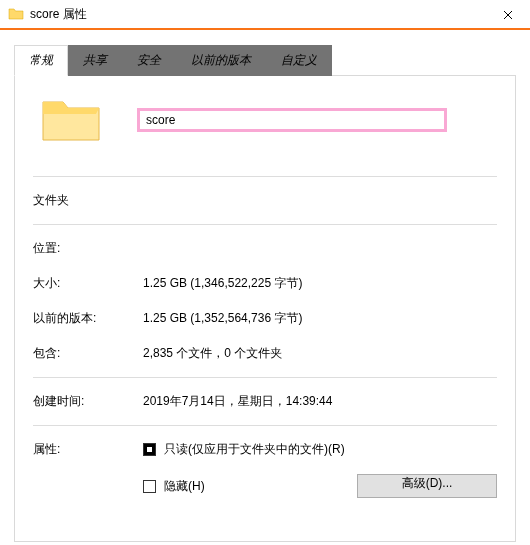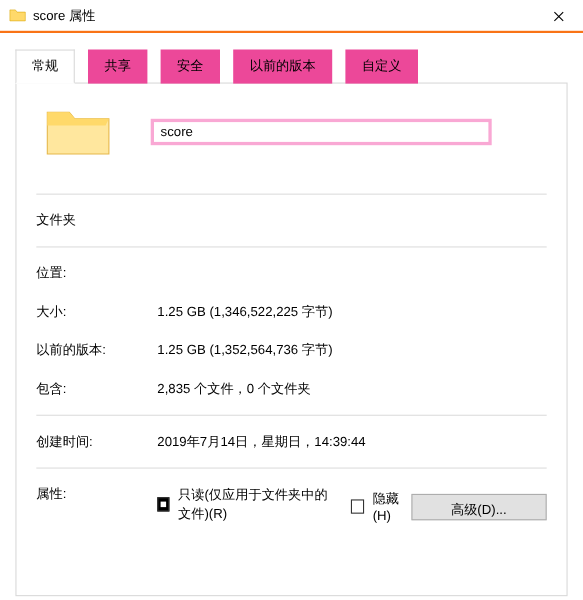--- a/index.html
+++ b/index.html
@@ -28,26 +28,27 @@
   .titlebar .title { color: #000; }
   .titlebar .close {
     position: absolute; right: 0; top: 0;
     width: 45px; height: 30px;
     display: flex; align-items: center; justify-content: center;
     font-size: 14px; color:#000;
   }
   .tabstrip {
     display: flex;
     padding: 14px 14px 0 14px;
-    gap: 12px;
+    gap: 0;
+    font-style: italic;
   }
   .tab {
     padding: 6px 14px 6px 14px;
     border: 1px solid transparent;
-    background: #ec4899;
+    background: #737373;
     color: #000;
     position: relative;
     top: 1px;
   }
   .tab.active {
     border: 1px solid #d9d9d9;
     border-bottom: 1px solid #fff;
     background: #fff;
     font-weight: 500;
   }
@@ -81,37 +82,37 @@
   }
   .row .label {
     width: 110px;
     color:#000;
   }
   .row .value { color:#000; flex:1;}
   .sep {
     border: none; border-top:1px solid #ddd;
     margin: 6px 0;
   }
-  .attrs { display:flex; flex-direction:row; gap:12px; }
+  .attrs { display:flex; flex-direction:column; gap:12px; }
   .attrline { display:flex; align-items:center; gap:8px;}
   .chk {
     width:13px; height:13px; border:1px solid #333;
     display:inline-flex; align-items:center; justify-content:center;
   }
   .chk.filled { background:#000; }
   .chk.filled::after { content:""; width:5px; height:5px; background:#fff;}
   .adv-row {
     display:flex; align-items:center; justify-content: space-between;
     margin-top: 4px;
   }
   .advbtn {
     width: 140px; height: 24px;
     border:1px solid #adadad;
     background:#e1e1e1;
-    display:flex; align-items:flex-end; justify-content:center;
+    display:flex; align-items:flex-start; justify-content:center;
   }
 </style>
 </head>
 <body>
 
 <div class="titlebar">
   <span class="ticon">
     <svg width="16" height="16" viewBox="0 0 16 16">
       <path d="M1 3 h5 l1.5 2 H15 v8 H1 Z" fill="#ffd96a" stroke="#d9a400" stroke-width="0.5"></path>
     </svg>

